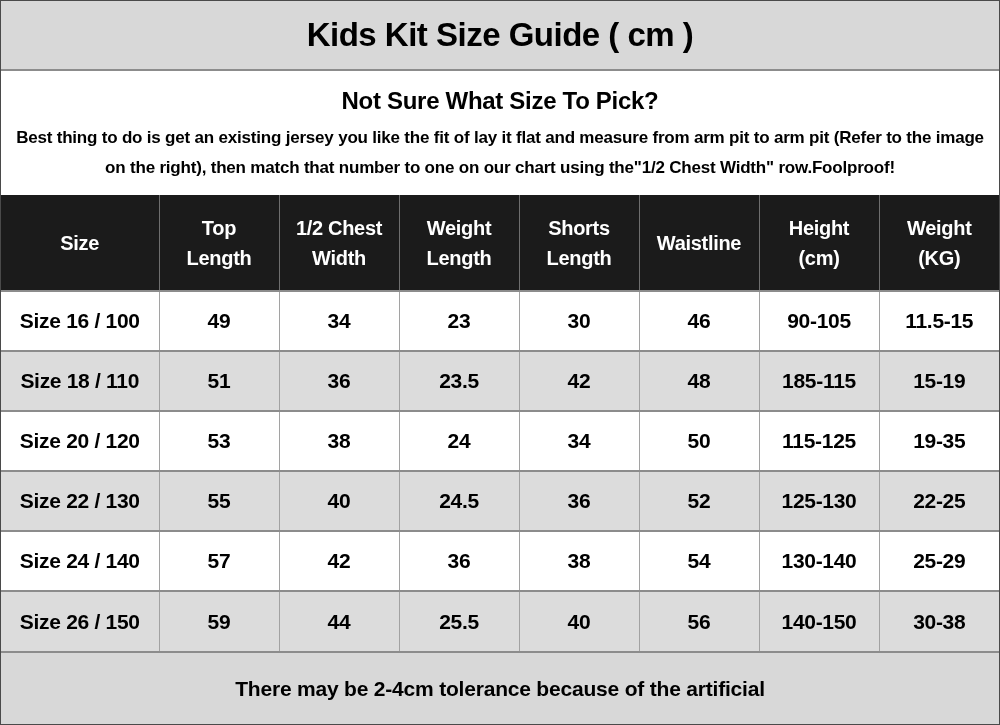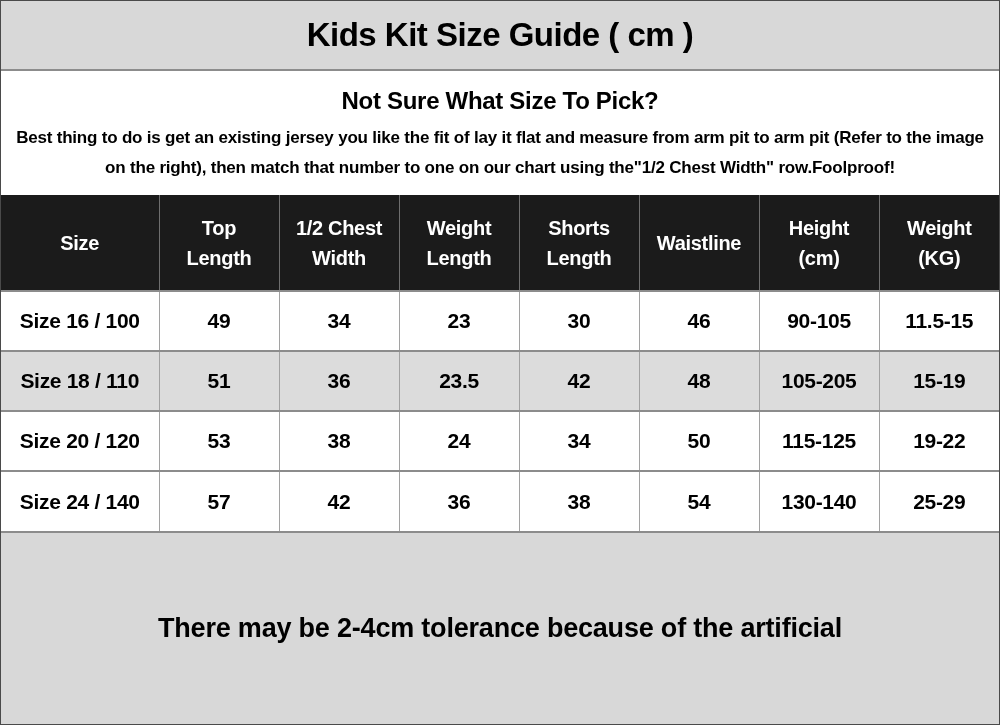--- a/index.html
+++ b/index.html
@@ -98,21 +98,21 @@
   table.size-table tbody td:first-child{border-left:none;}
   .footer-bar{
     flex:1 1 auto;
     background:var(--bar-bg);
     border-top:2px solid var(--divider);
     display:flex;
     align-items:center;
     justify-content:center;
   }
   .footer-bar p{
-    font-size:27px;
+    font-size:21px;
     letter-spacing:-0.2px;
   }
 </style>
 </head>
 <body>
 
 <div class="page">
 
   <div class="title-bar">
     <h1>Kids Kit Size Guide ( cm )</h1>
@@ -163,43 +163,63 @@
           <td>90-105</td>
           <td>11.5-15</td>
         </tr>
         <tr class="row-gray">
           <td>Size 18 / 110</td>
           <td>51</td>
           <td>36</td>
           <td>23.5</td>
           <td>42</td>
           <td>48</td>
-          <td>105-205</td>
+          <td>185-115</td>
           <td>15-19</td>
         </tr>
         <tr class="row-white">
           <td>Size 20 / 120</td>
           <td>53</td>
           <td>38</td>
           <td>24</td>
           <td>34</td>
           <td>50</td>
           <td>115-125</td>
-          <td>19-22</td>
+          <td>19-35</td>
+        </tr>
+        <tr class="row-gray">
+          <td>Size 22 / 130</td>
+          <td>55</td>
+          <td>40</td>
+          <td>24.5</td>
+          <td>36</td>
+          <td>52</td>
+          <td>125-130</td>
+          <td>22-25</td>
         </tr>
         <tr class="row-white">
           <td>Size 24 / 140</td>
           <td>57</td>
           <td>42</td>
           <td>36</td>
           <td>38</td>
           <td>54</td>
           <td>130-140</td>
           <td>25-29</td>
         </tr>
+        <tr class="row-gray">
+          <td>Size 26 / 150</td>
+          <td>59</td>
+          <td>44</td>
+          <td>25.5</td>
+          <td>40</td>
+          <td>56</td>
+          <td>140-150</td>
+          <td>30-38</td>
+        </tr>
       </tbody>
   </table>
 
   <div class="footer-bar">
     <p>There may be 2-4cm tolerance because of the artificial</p>
   </div>
 
 </div>
 
 </body></html>

